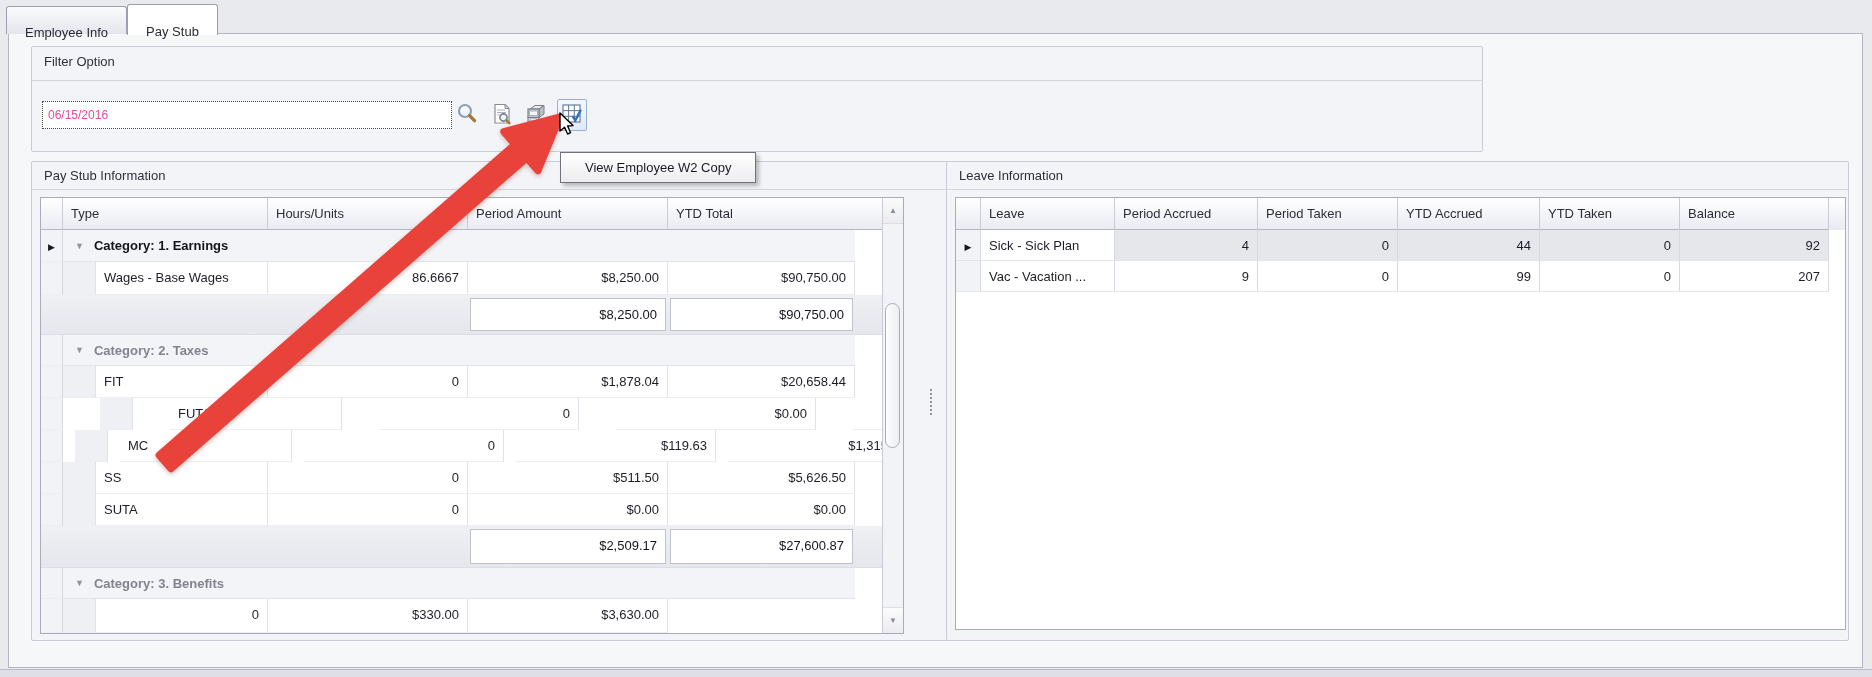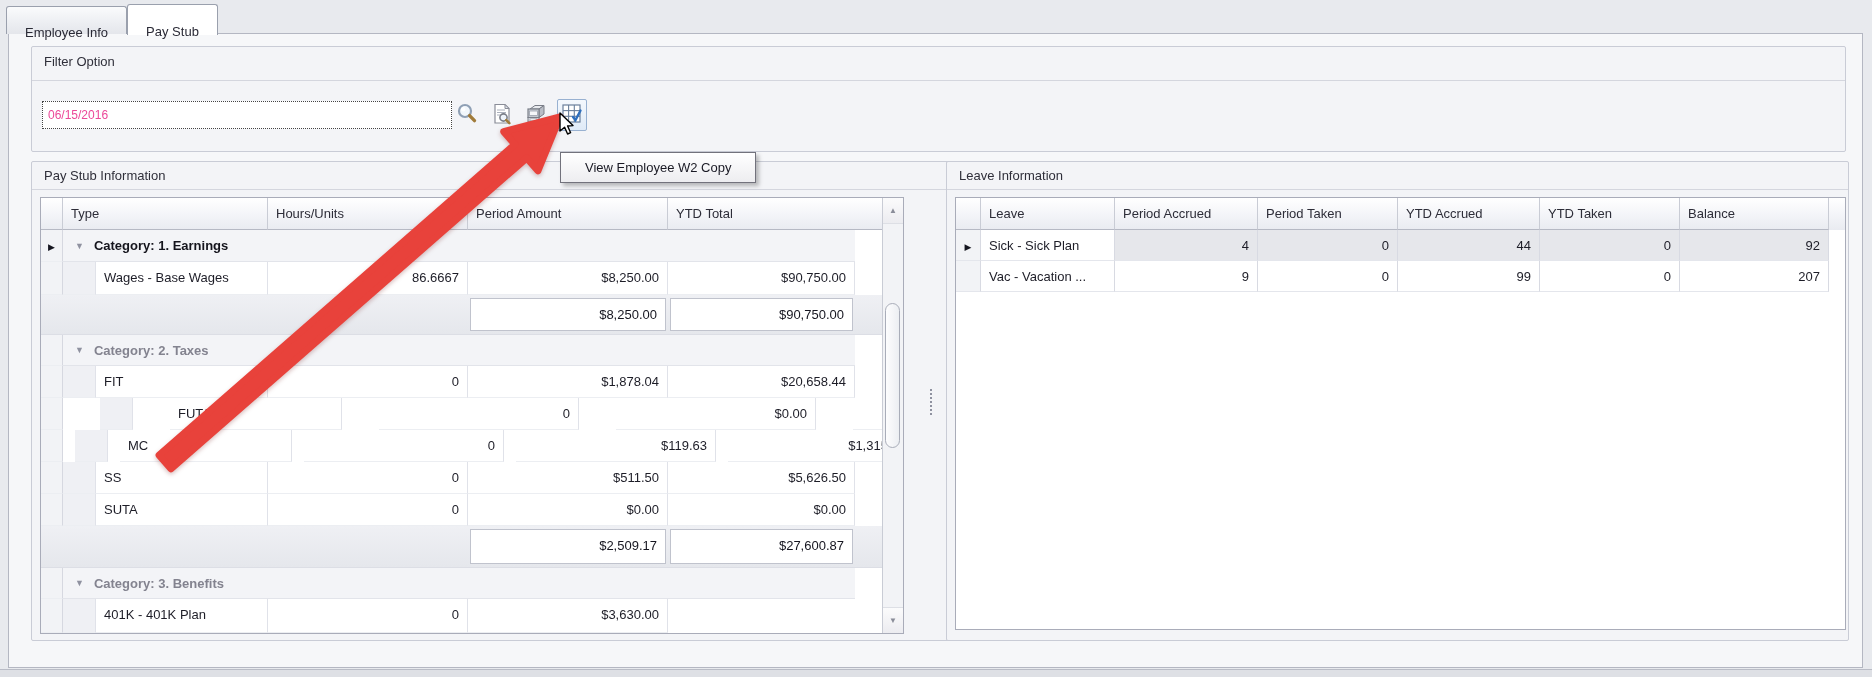--- a/index.html
+++ b/index.html
@@ -24,21 +24,21 @@
 
   
   .panel { position:absolute; left:8px; top:33px; width:1855px; height:635px;
     background:#f6f7f9; border:1px solid #b4b7c2; z-index:1; }
 
   
   .grp { position:absolute; background:#f3f4f7; border:1px solid #c9ccd6; border-radius:2px; }
   .grp-title { position:absolute; left:12px; top:7px; color:#2f2f3a; }
   .grp-sep { position:absolute; left:0; right:0; border-bottom:1px solid #d4d6de; }
 
-  .grp-filter { left:22px; top:12px;  width:1815px; height:106px; }
+  .grp-filter { left:22px; top:12px;  width:1452px; height:106px; }
   .grp-filter .grp-sep { top:33px; }
   .grp-pay    { left:22px; top:127px; width:919px;  height:480px; }
   .grp-leave  { left:937px; top:127px; width:903px; height:480px; }
   .grp-pay .grp-sep, .grp-leave .grp-sep { top:27px; }
   .grp-pay .grp-title, .grp-leave .grp-title { top:6px; }
 
   
   .date-field { position:absolute; left:10px; top:54px; width:410px; height:28px;
     background:#ffffff; border:1px dotted #444; font-family:inherit; font-size:12px;
     color:#ec4899; padding:0 5px; outline:none; }
@@ -287,22 +287,22 @@
           <div class="cell ind"></div>
           <div class="gbody">
             <span class="gcaret">▼</span>
             <span class="glabel">Category: 3. Benefits</span>
           </div>
         </div>
 
         <div class="trow" style="height:34px;">
           <div class="cell ind"></div>
           <div class="cell indent"></div>
-          <div class="cell">401K - 401K Plan</div>
-          <div class="cell num">0</div>
+          <div class="cell num">0</div>
+          <div class="cell num">$330.00</div>
           <div class="cell num">$3,630.00</div>
         </div>
 
         <div class="vscroll">
           <div class="sbtn up">▲</div>
           <div class="sthumb"></div>
           <div class="sbtn down">▼</div>
         </div>
       </div>
     </div>

